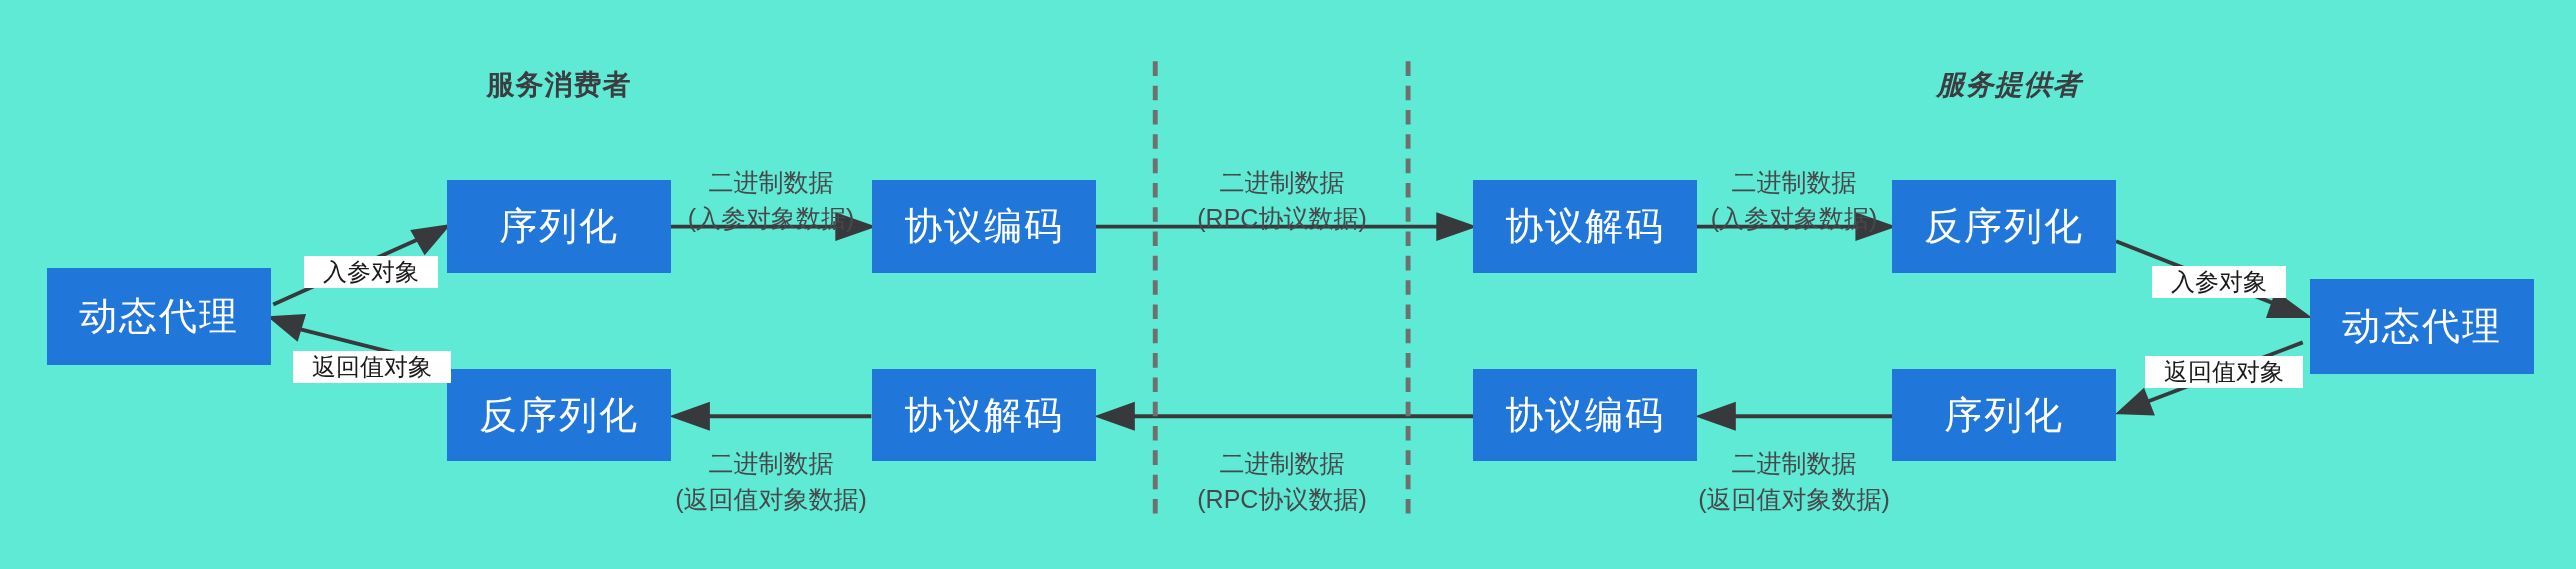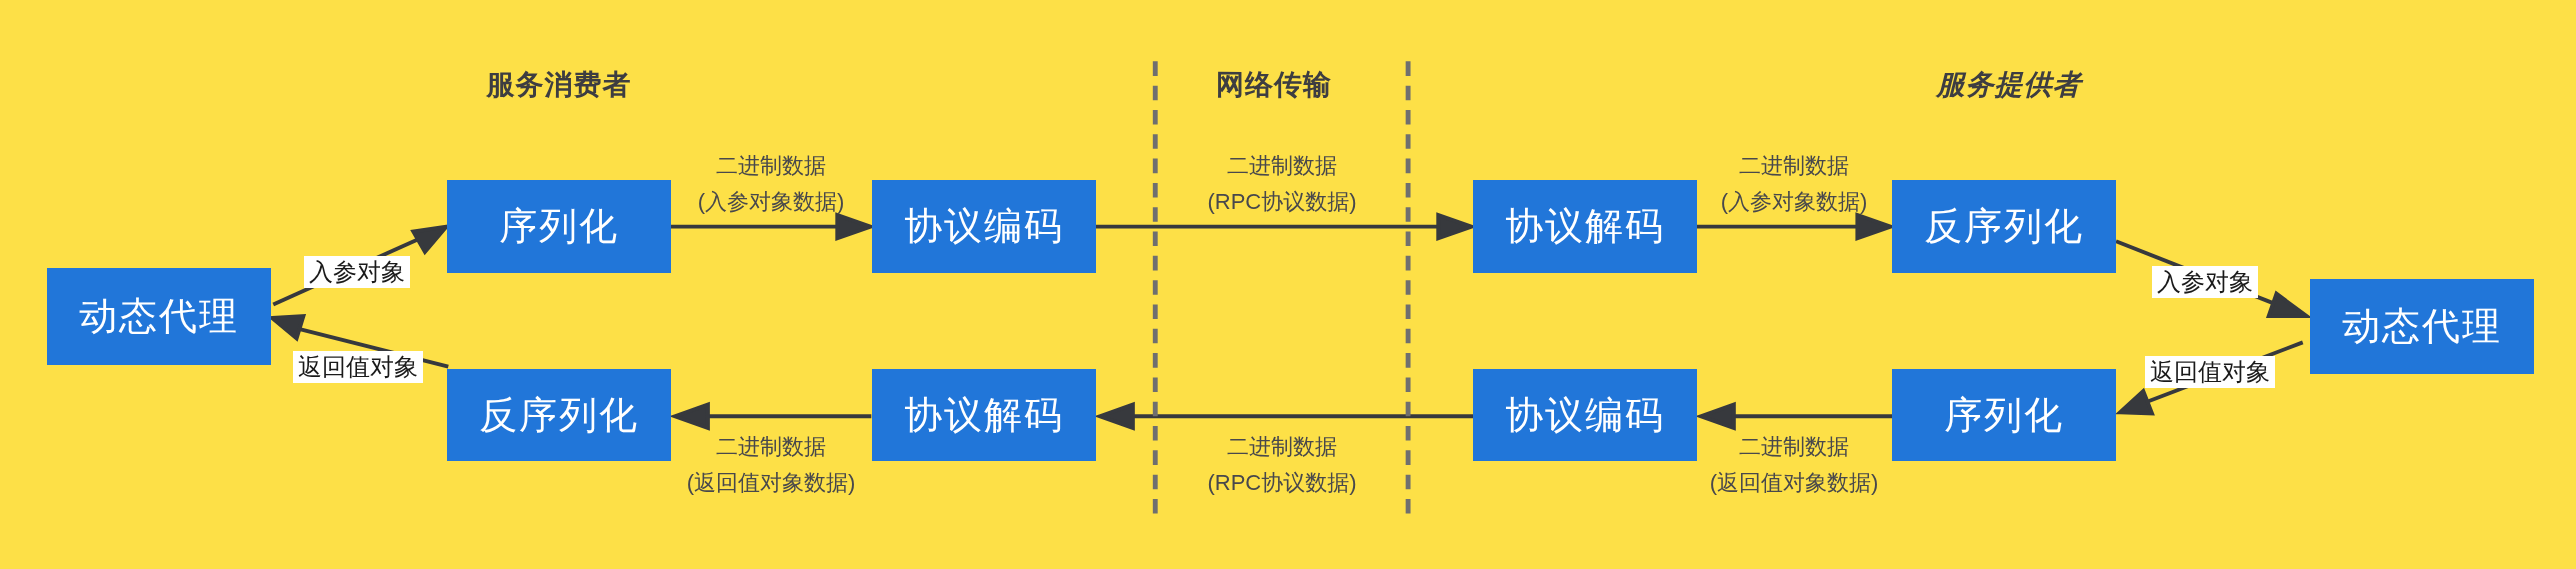--- a/index.html
+++ b/index.html
@@ -1,19 +1,19 @@
 <!DOCTYPE html>
 <html><head>
 <meta charset="utf-8">
 <style>
   html,body{margin:0;padding:0;background:#000;}
   #canvas{
     position:relative;
     width:2576px;height:570px;
-    background:#fde047;
+    background:#5eead4;
     font-family:"Liberation Sans","DejaVu Sans",sans-serif;
     overflow:hidden;
   }
   .section-header{
     position:absolute;
     width:292px;
     text-align:center;
     font-size:28px;
     font-weight:bold;
     color:#3d3d41;
@@ -30,31 +30,32 @@
     font-size:38px;
     font-weight:500;
     letter-spacing:1.9px;
   }
   .chip{
     position:absolute;
     background:#ffffff;
     color:#1a1a1a;
     font-size:24px;
     line-height:30px;
-    padding:1px 5px;
+    padding:1px 19px;
     white-space:nowrap;
   }
   .edge-label{
     position:absolute;
     width:350px;
     text-align:center;
     color:#48484c;
-    font-size:22px;
+    font-size:25px;
     line-height:36px;
     white-space:nowrap;
+    margin-top:16px;
   }
   .edge-label span{display:block;}
 </style>
 </head>
 <body>
 
 <div id="canvas">
 
   <svg id="svg-layer" viewBox="0 0 2649 586" xmlns="http://www.w3.org/2000/svg">
     <defs>
@@ -95,21 +96,20 @@
       <polygon points="694,428 728,416 728,440"></polygon>
     </g>
 
     <g stroke="#6f6f6f" stroke-width="5" stroke-dasharray="15 10">
       <line x1="1188" y1="63" x2="1188" y2="533"></line>
       <line x1="1448" y1="63" x2="1448" y2="533"></line>
     </g>
   </svg>
 
   <div class="section-header" style="left:413px;top:66px;">服务消费者</div>
-  <div class="section-header" style="left:1128px;top:66px;">网络传输</div>
   <div class="section-header" style="left:1863px;top:66px;font-style:italic;">服务提供者</div>
 
   <div class="node" style="left:47px;top:268px;width:224px;height:97px;">动态代理</div>
   <div class="node" style="left:447px;top:180px;width:224px;height:93px;">序列化</div>
   <div class="node" style="left:872px;top:180px;width:224px;height:93px;">协议编码</div>
   <div class="node" style="left:447px;top:369px;width:224px;height:92px;">反序列化</div>
   <div class="node" style="left:872px;top:369px;width:224px;height:92px;">协议解码</div>
 
   <div class="node" style="left:1473px;top:180px;width:224px;height:93px;">协议解码</div>
   <div class="node" style="left:1892px;top:180px;width:224px;height:93px;">反序列化</div>

